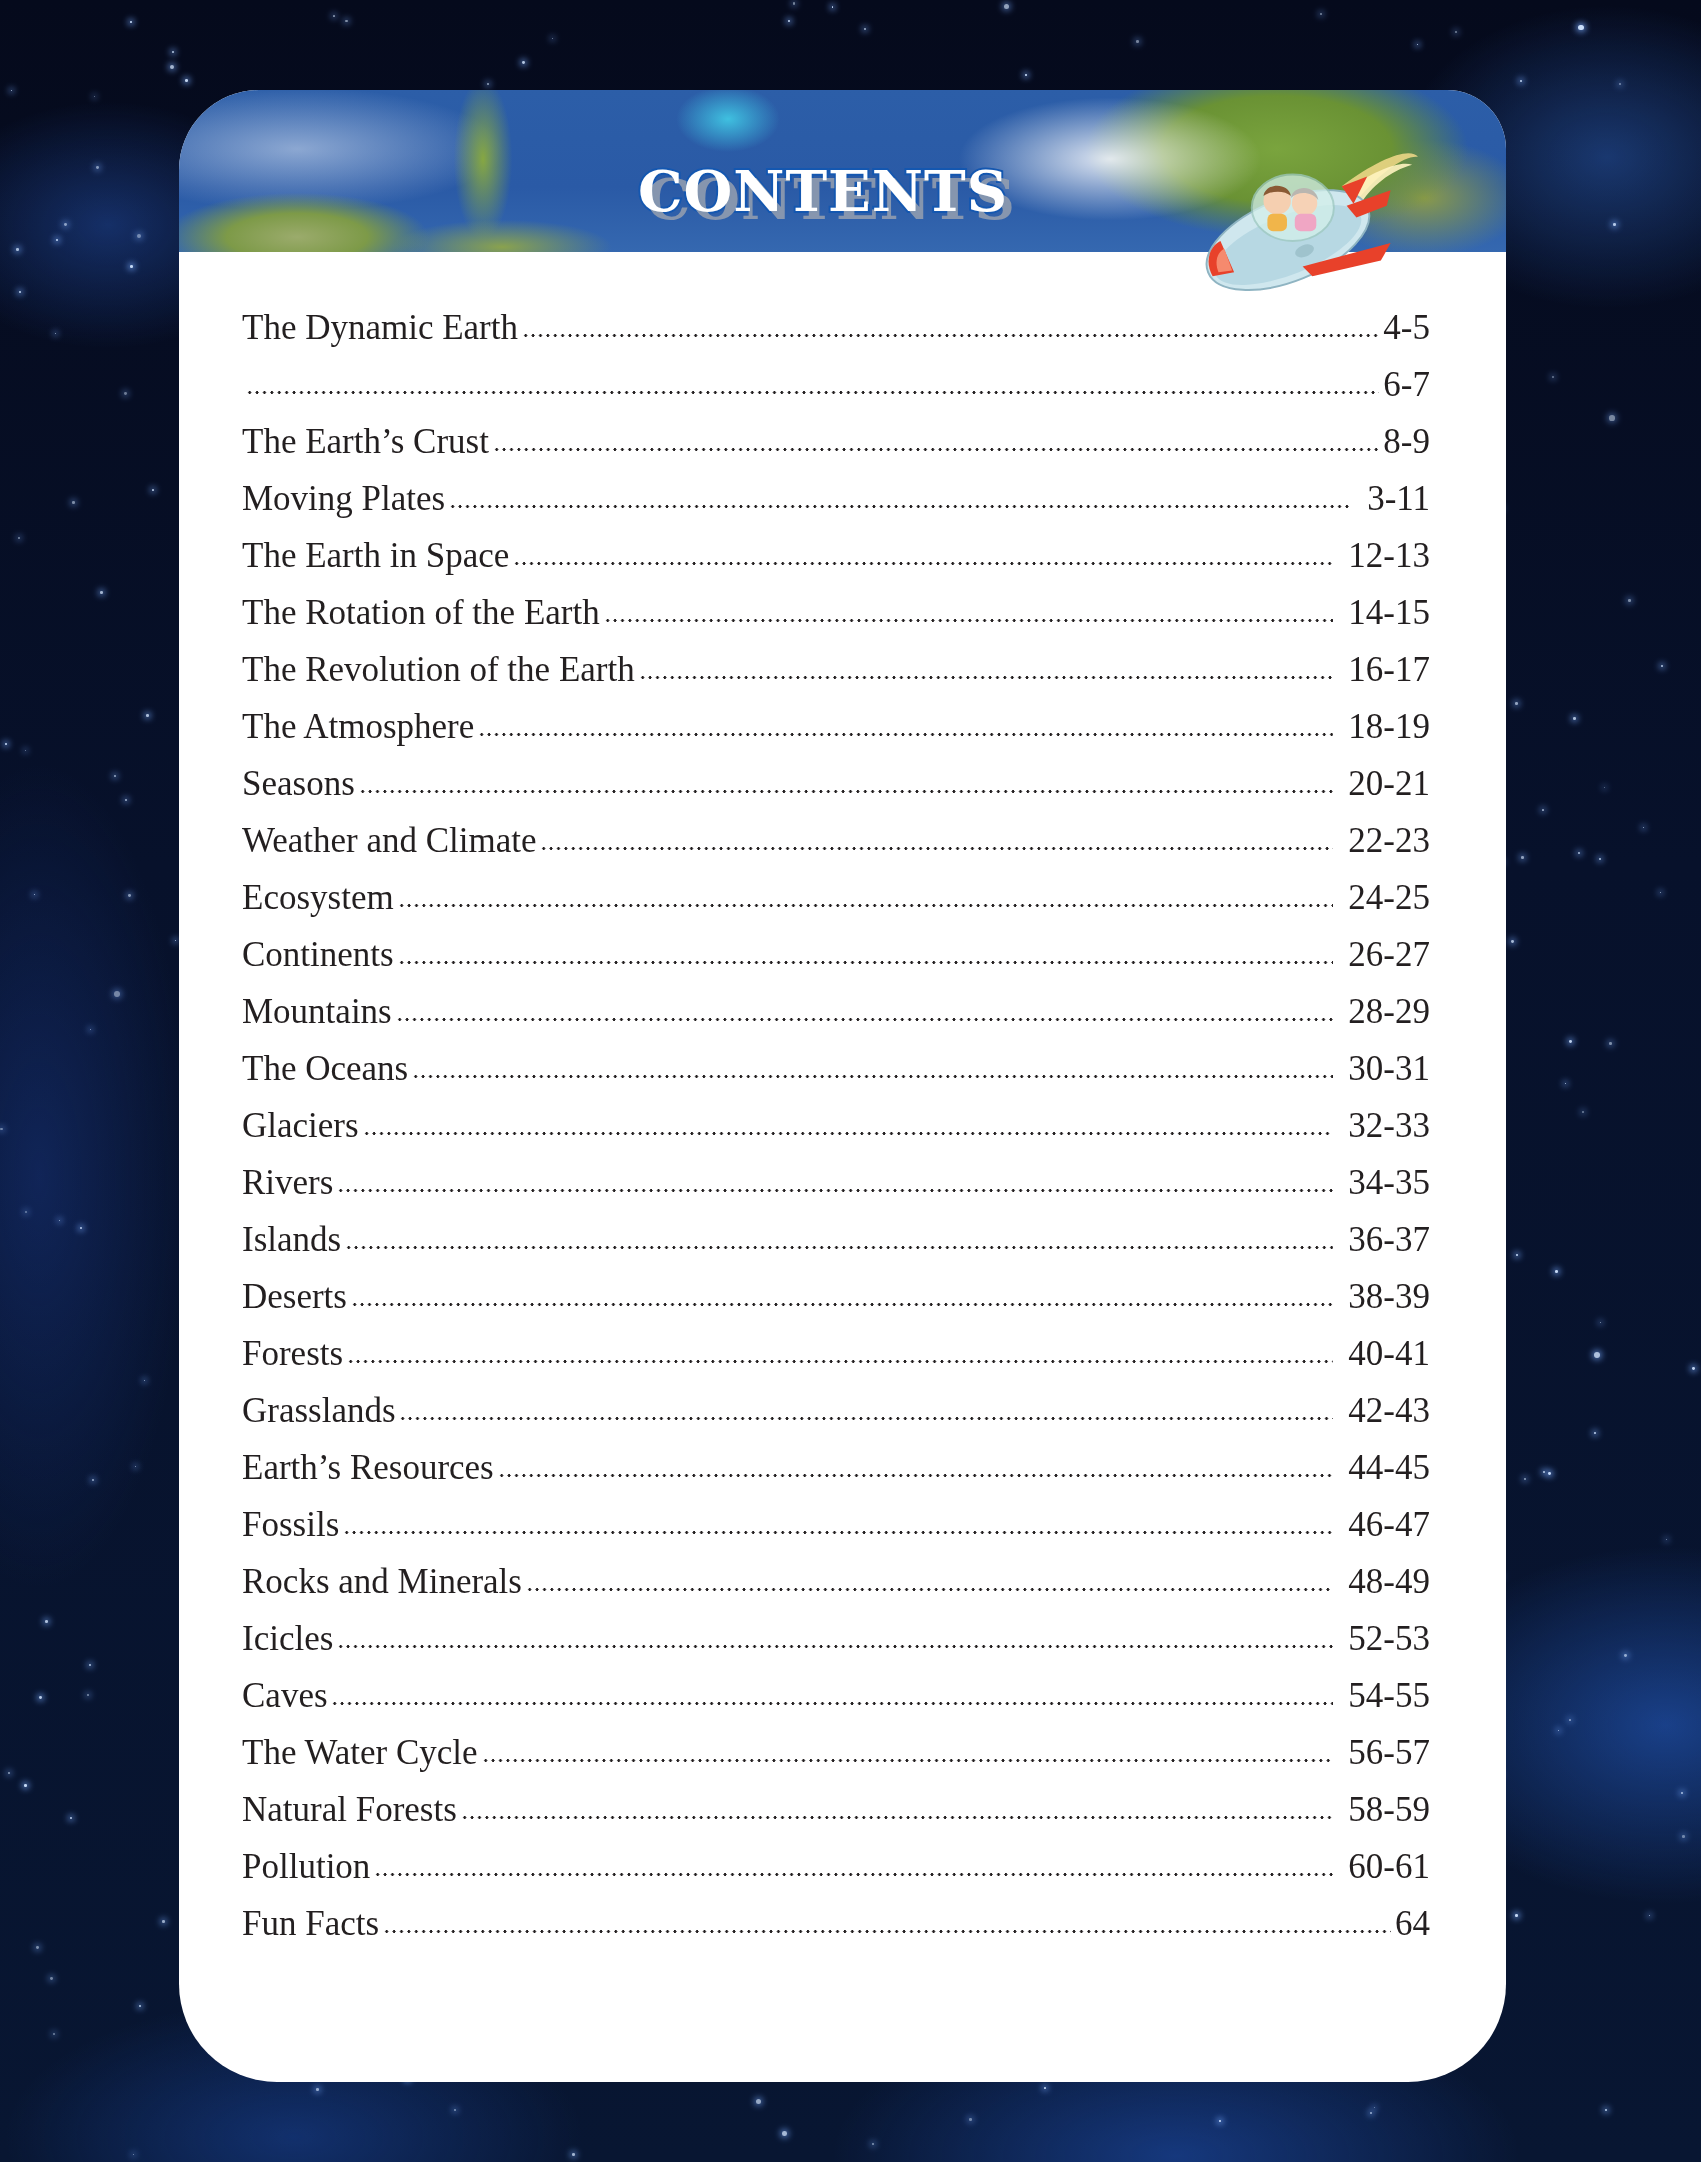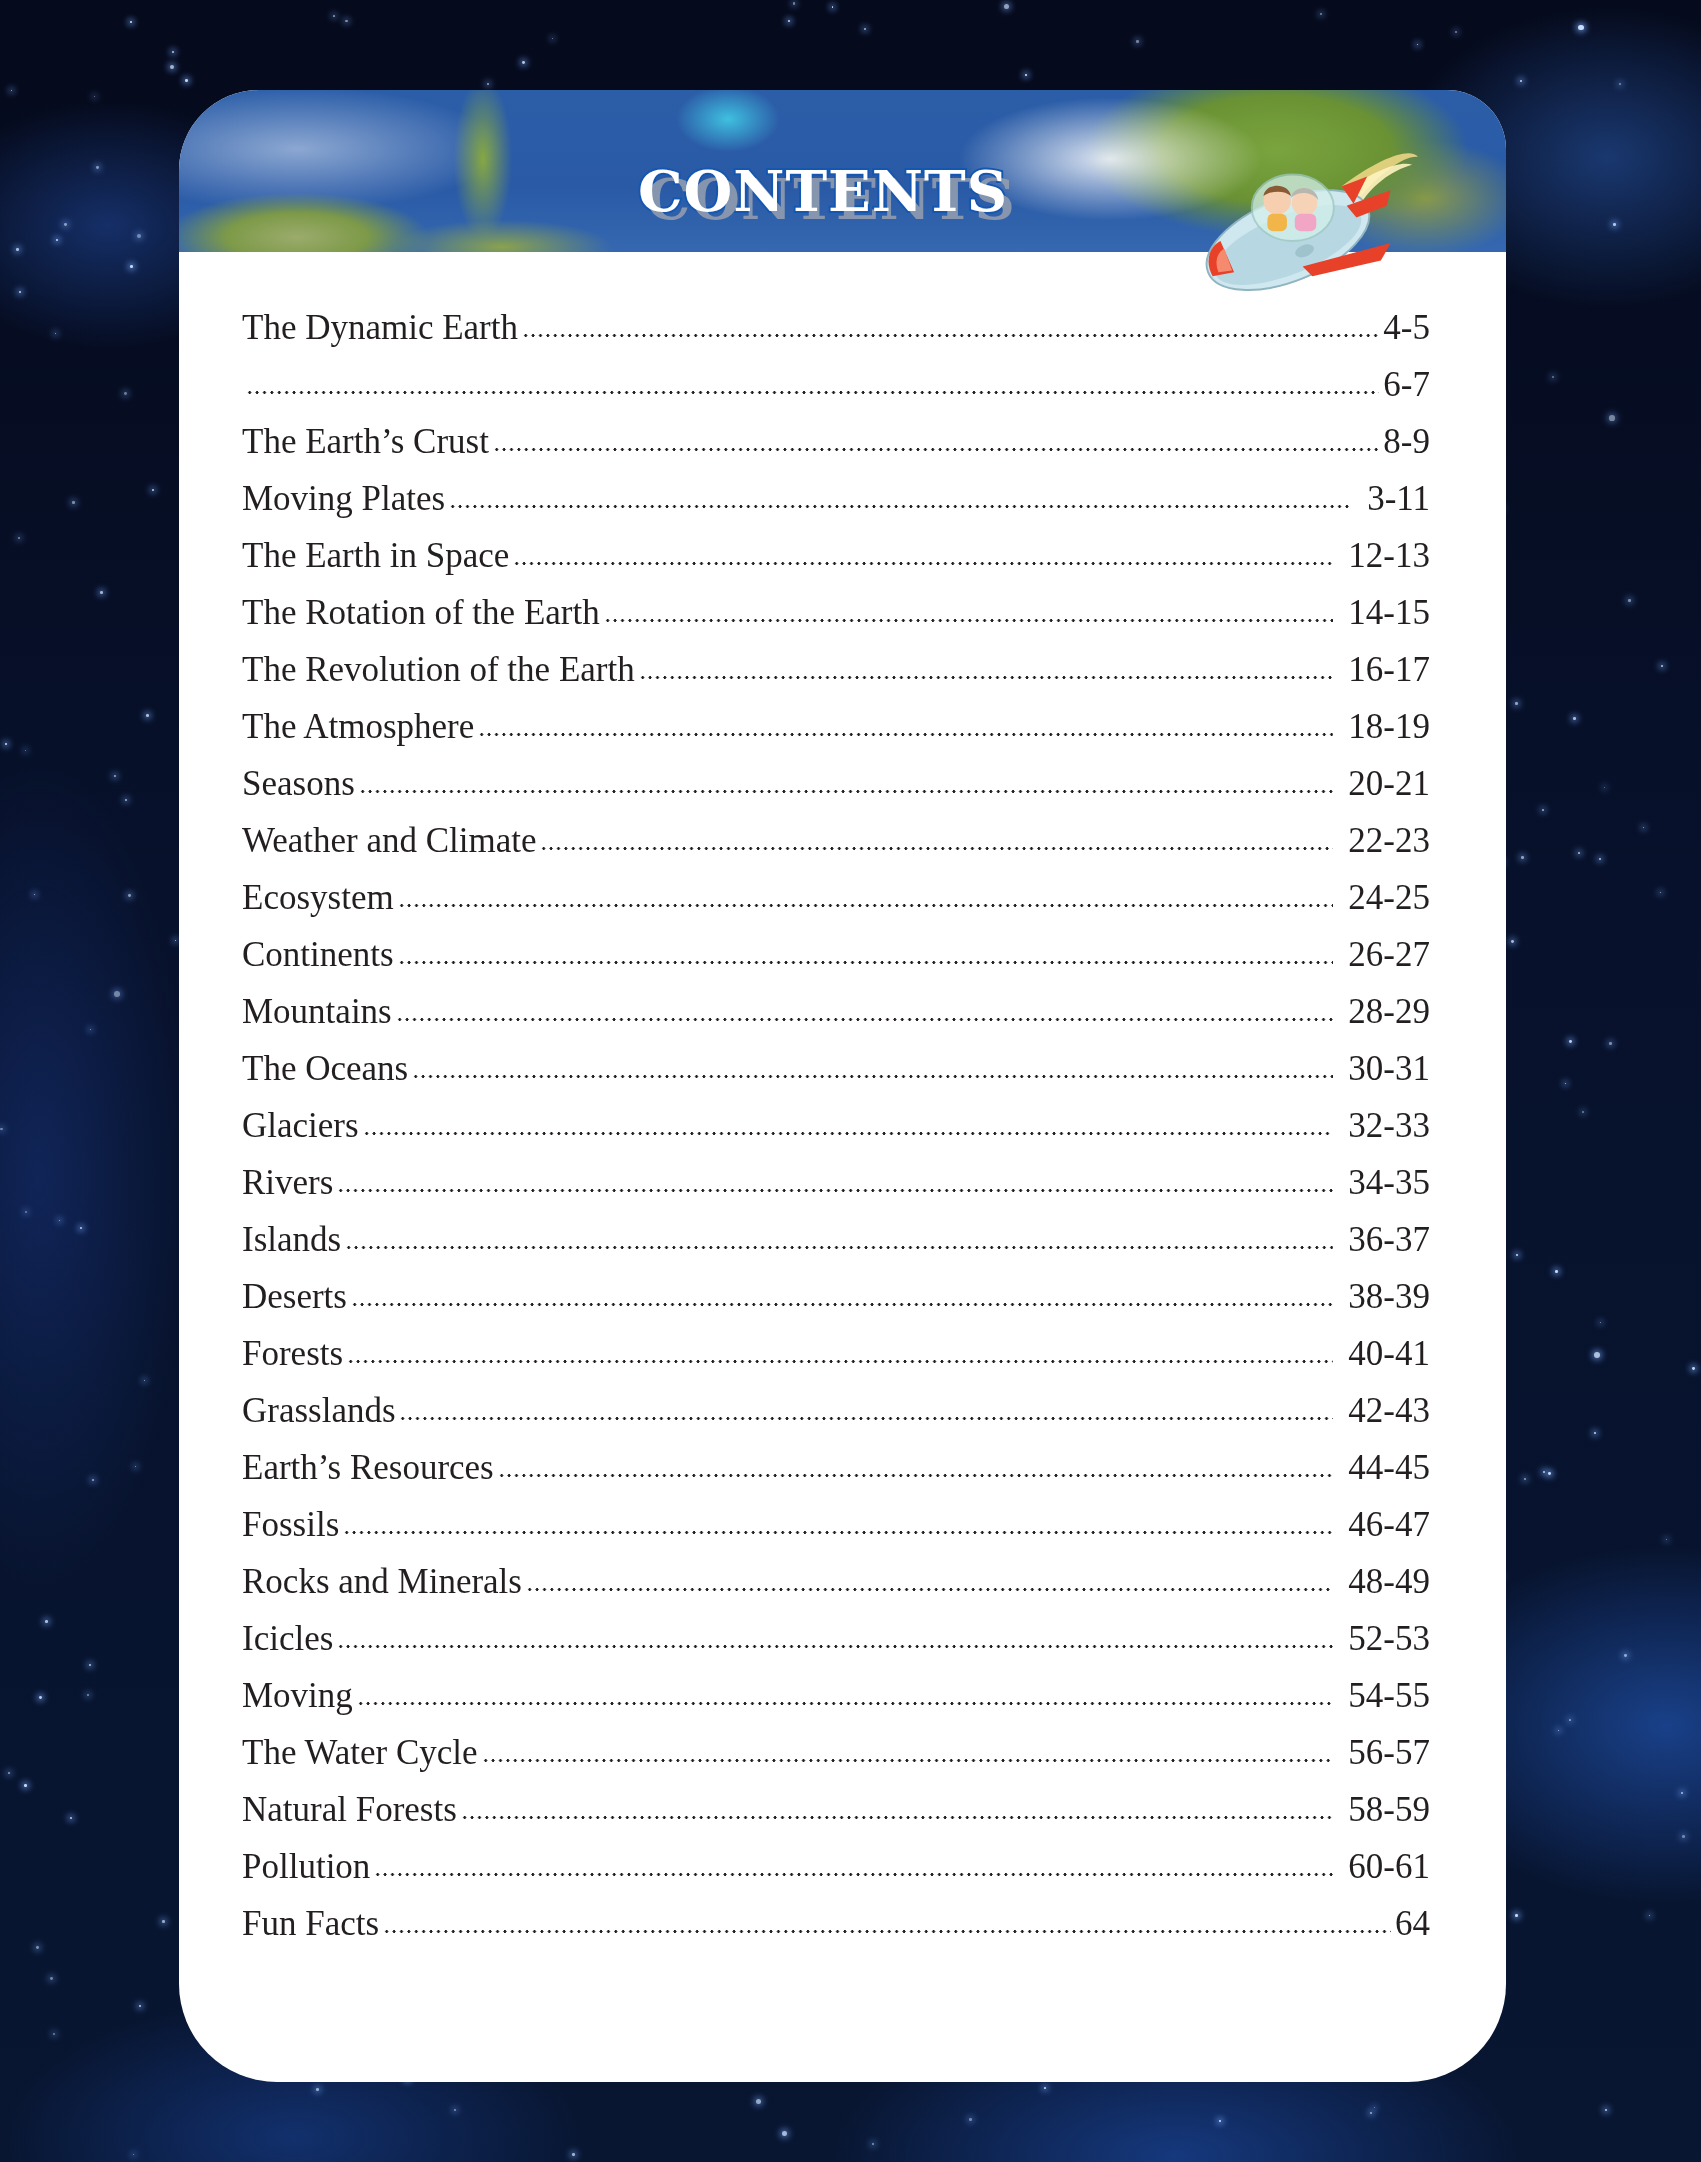--- a/index.html
+++ b/index.html
@@ -627,21 +627,21 @@
         <span class="toc-title">Rocks and Minerals</span>
         <span class="toc-leader gap"></span>
         <span class="toc-page">48-49</span>
       </li>
       <li class="toc-row">
         <span class="toc-title">Icicles</span>
         <span class="toc-leader gap"></span>
         <span class="toc-page">52-53</span>
       </li>
       <li class="toc-row">
-        <span class="toc-title">Moving</span>
+        <span class="toc-title">Caves</span>
         <span class="toc-leader gap"></span>
         <span class="toc-page">54-55</span>
       </li>
       <li class="toc-row">
         <span class="toc-title">The Water Cycle</span>
         <span class="toc-leader gap"></span>
         <span class="toc-page">56-57</span>
       </li>
       <li class="toc-row">
         <span class="toc-title">Natural Forests</span>

